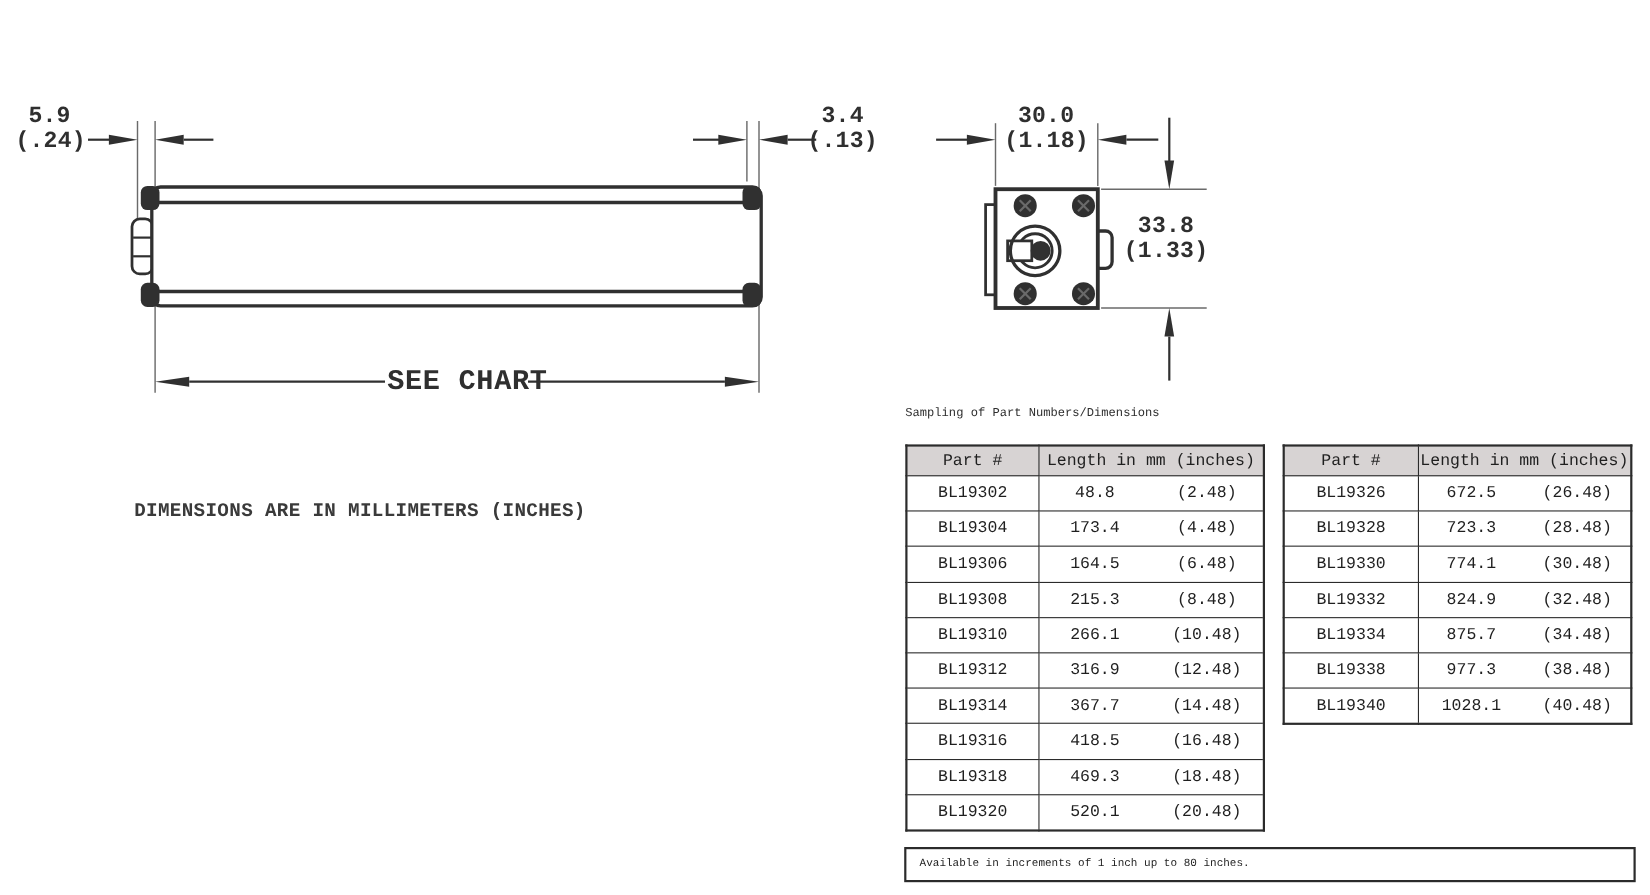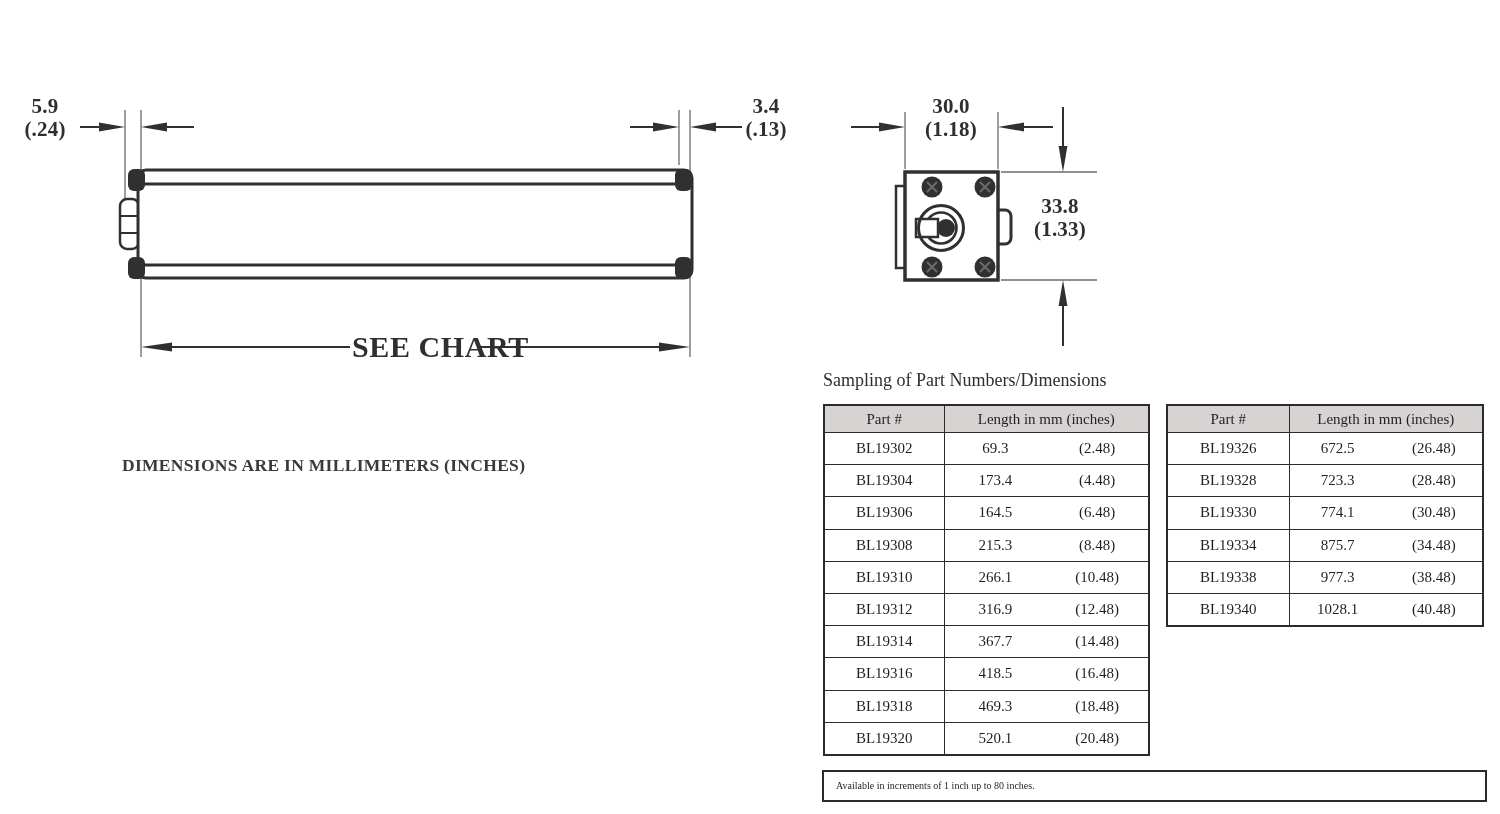--- a/index.html
+++ b/index.html
@@ -1,35 +1,35 @@
 <!DOCTYPE html>
 <html><head>
 <meta charset="utf-8">
 <style>
   html,body{margin:0;padding:0;background:#ffffff;}
   #canvas{
     position:relative;width:1500px;height:814px;background:#ffffff;overflow:hidden;
-    font-family:Liberation Serif, serif;color:#2b2b2b;
+    font-family:Liberation Mono, monospace;color:#2b2b2b;
   }
   
   .dim-label{
     position:absolute;text-align:center;font-weight:700;font-size:21px;line-height:23px;
     color:#2f2f2f;letter-spacing:.2px;white-space:nowrap;
   }
   .see-chart-label{
-    position:absolute;text-align:center;font-weight:700;font-size:30px;line-height:24px;
+    position:absolute;text-align:center;font-weight:700;font-size:26px;line-height:24px;
     color:#2f2f2f;letter-spacing:.6px;white-space:nowrap;
   }
   .units-note{
     position:absolute;font-weight:600;font-size:17.5px;color:#3a3a3a;letter-spacing:.3px;
     white-space:nowrap;
   }
   .drawing-svg{position:absolute;left:0;top:0;}
   
-  .tbl-title{position:absolute;font-size:18px;color:#2e2e2e;white-space:nowrap;text-align:center;}
+  .tbl-title{position:absolute;font-size:11px;color:#2e2e2e;white-space:nowrap;text-align:center;}
   table.parts{
     position:absolute;border-collapse:collapse;table-layout:fixed;
     border:2.5px solid #2b2b2b;font-size:15px;color:#1f1f1f;background:#fff;
   }
   table.parts th,table.parts td{border:1.7px solid #2b2b2b;padding:0;margin-left:33px;}
   table.parts th{
     background:#d7d3d3;height:26px;font-weight:400;font-size:15px;text-align:center;
   }
   table.parts td{height:31.2px;text-align:center;}
   .len-cell{display:flex;width:100%;}
@@ -178,21 +178,21 @@
         <th>Part #</th>
         <th>Length in mm (inches)</th>
       </tr>
     </thead>
     <tbody>
 
     <tr>
         <td>BL19302</td>
         <td>
           <div class="len-cell">
-            <span>69.3</span>
+            <span>48.8</span>
             <span>(2.48)</span>
           </div>
         </td>
       </tr>
         <tr>
         <td>BL19304</td>
         <td>
           <div class="len-cell">
             <span>173.4</span>
             <span>(4.48)</span>
@@ -308,20 +308,29 @@
         <tr>
         <td>BL19330</td>
         <td>
           <div class="len-cell">
             <span>774.1</span>
             <span>(30.48)</span>
           </div>
         </td>
       </tr>
         <tr>
+        <td>BL19332</td>
+        <td>
+          <div class="len-cell">
+            <span>824.9</span>
+            <span>(32.48)</span>
+          </div>
+        </td>
+      </tr>
+        <tr>
         <td>BL19334</td>
         <td>
           <div class="len-cell">
             <span>875.7</span>
             <span>(34.48)</span>
           </div>
         </td>
       </tr>
         <tr>
         <td>BL19338</td>

